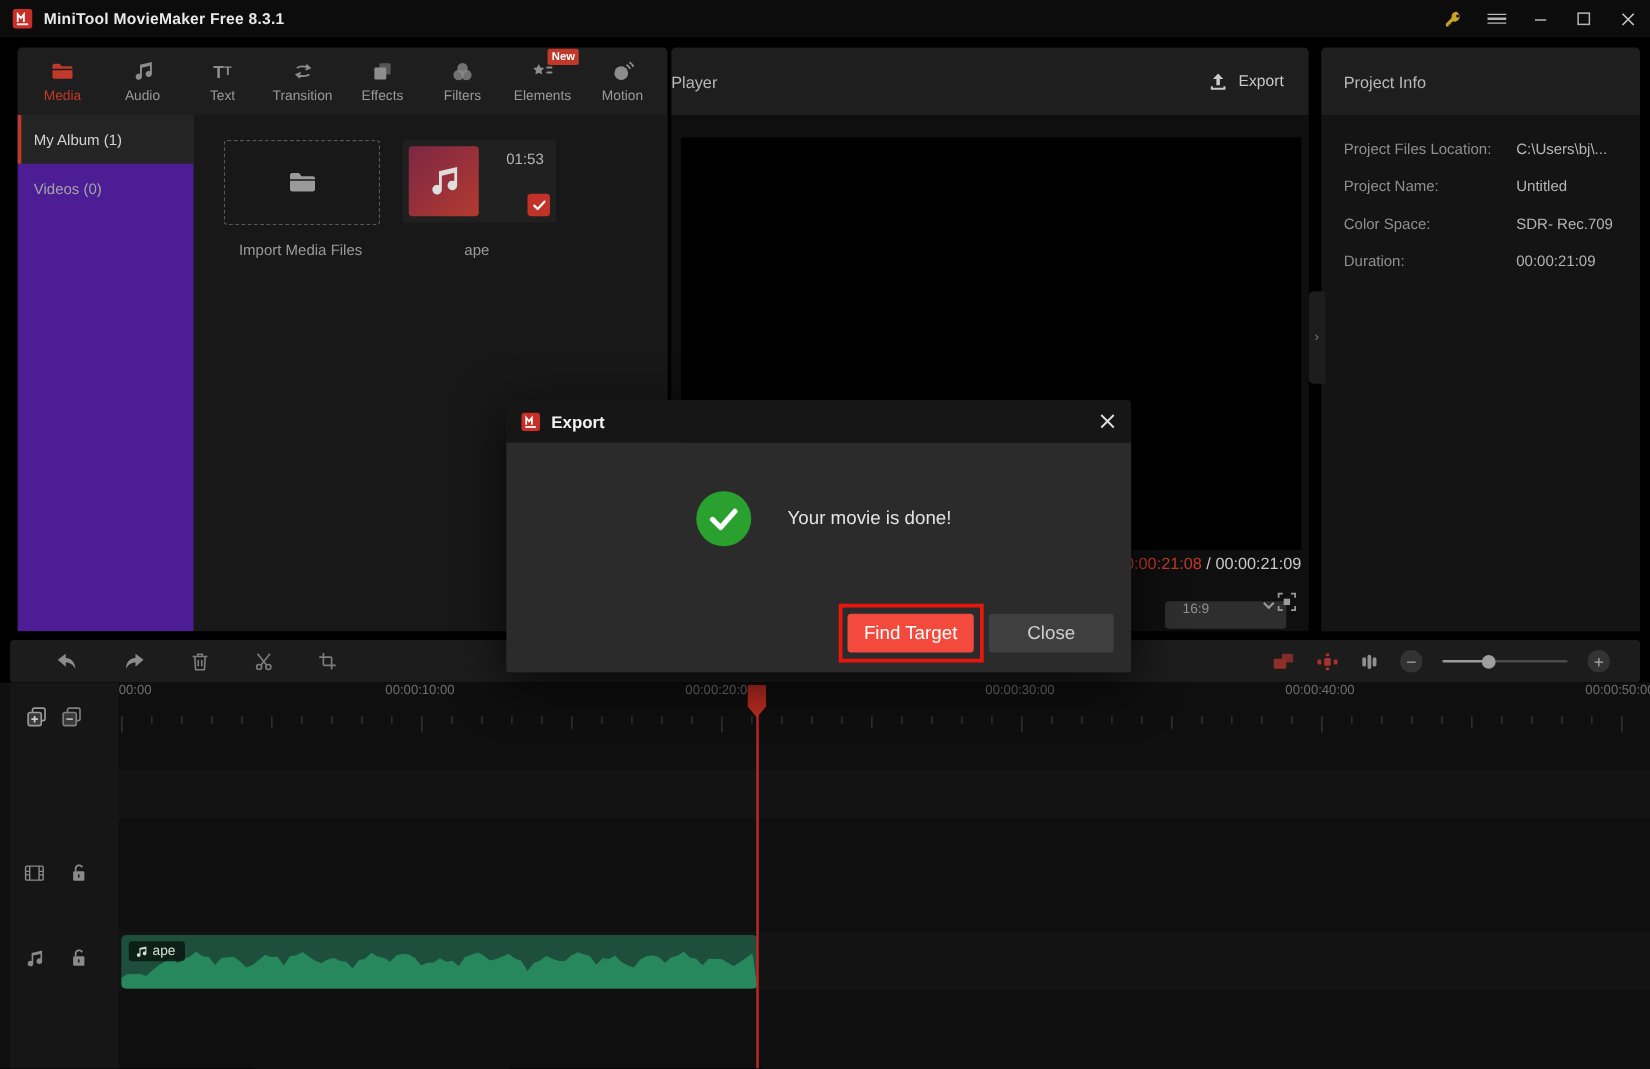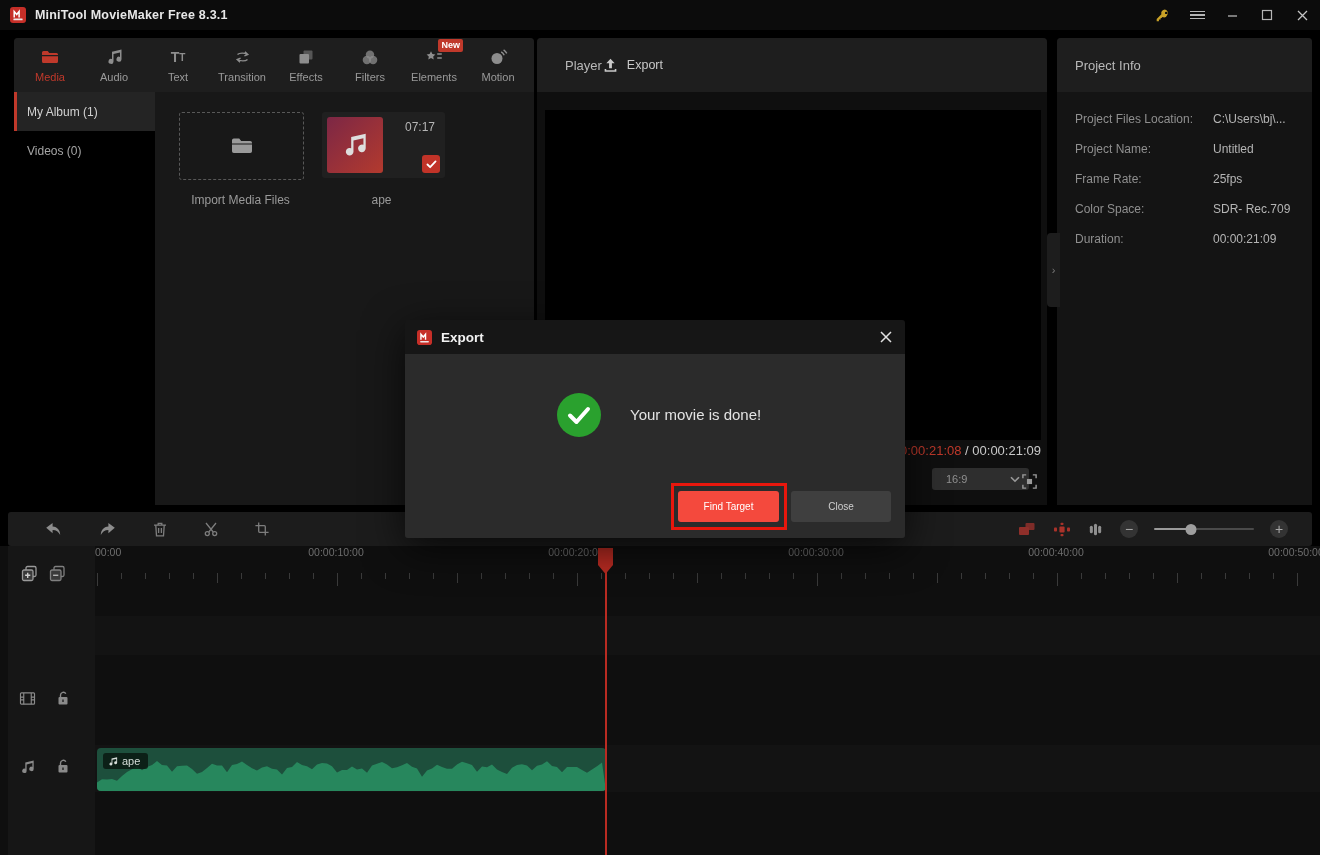--- a/index.html
+++ b/index.html
@@ -19,48 +19,48 @@
   
   #media-panel{left:14px;top:38px;width:520px;height:467px;background:#161616}
   .nav{height:54px;background:#1e1e1e;display:flex;align-items:stretch;padding:0 4px}
   .tab{flex:1;display:flex;flex-direction:column;align-items:center;padding-top:9px;gap:4px;color:#9a9a9a;position:relative;cursor:default}
   .tab .ticon{height:20px;display:flex;align-items:center;color:#8d8d8d}
   .tab .tlabel{font-size:11px;white-space:nowrap}
   .tab.active,.tab.active .ticon{color:var(--accent)}
   .badge{position:absolute;top:1px;right:3px;background:#c0392b;color:#fff;font-size:9px;font-weight:bold;
          padding:1px 3px;border-radius:2px;line-height:11px}
   .media-body{display:flex;height:413px}
-  .msidebar{width:141px;background:#000000;padding-top:0}
+  .msidebar{width:141px;background:#4c1d95;padding-top:0}
   .side-item{height:39px;display:flex;align-items:center;padding-left:10px;font-size:12px;color:#a5a5a5;
              border-left:3px solid transparent;cursor:default}
   .side-item.active{background:#242424;border-left-color:var(--accent);color:#d2d2d2}
   .mcontent{flex:1;background:#181818;position:relative}
   .searchrow{height:38px;display:flex;align-items:center;padding:0 14px 0 18px;border-bottom:1px solid #101010}
   .searchbox{display:flex;align-items:center;gap:7px;color:#8a8a8a;flex:1}
   .searchbox input{background:transparent;border:none;outline:none;color:#8a8a8a;font-size:12px;width:150px;font-family:inherit}
   .ytbtn{display:flex;align-items:center;gap:7px;color:#9a9a9a;font-size:12px;cursor:default}
   .cards{display:flex;gap:18px;margin:20px 0 0 24px}
   .import-card{width:123px;height:66px;border:1px dashed #585858;border-radius:3px;display:flex;align-items:center;justify-content:center;color:#9a9a9a;cursor:default}
   .clip-card{width:123px;height:66px;background:#202020;border-radius:3px;position:relative;cursor:default}
   .thumb{position:absolute;left:5px;top:5px;width:56px;height:56px;border-radius:3px;
          background:linear-gradient(135deg,#7c2745 0%,#b33a2e 100%);display:flex;align-items:center;justify-content:center;color:#e3e3e3}
   .dur{position:absolute;right:10px;top:8px;font-size:12px;color:#b5b5b5}
   .checkbadge{position:absolute;right:5px;bottom:5px;width:18px;height:18px;background:#c13328;border-radius:3px;
               display:flex;align-items:center;justify-content:center}
   .cardlabels{display:flex;gap:18px;margin:13px 0 0 24px}
   .cardlabels div{width:123px;text-align:center;font-size:12px;color:#9a9a9a}
   
   #player-panel{left:537px;top:38px;width:510px;height:467px;background:#0f0f0f}
-  #player-panel .panel-head{padding:0 28px;}
+  #player-panel .panel-head{padding:0 0;justify-content:space-between}
   .exportbtn{display:flex;align-items:center;gap:8px;color:#c9c9c9;font-size:12.5px;padding-right:20px;cursor:default}
   .video{position:absolute;left:8px;top:72px;width:496px;height:330px;background:#000}
   .timerow{position:absolute;right:6px;top:405px;font-size:13px;color:#c9c9c9;white-space:nowrap}
   .timerow .cur{color:var(--accent)}
-  .ratio{position:absolute;left:395px;top:430px;width:74px;height:22px;background:#2e2e2e;border-radius:3px;
-         display:flex;align-items:center;padding:0 9px 0 14px;font-size:11px;color:#909090;cursor:default}
+  .ratio{position:absolute;left:395px;top:443px;width:74px;height:22px;background:#2e2e2e;border-radius:3px;
+         display:flex;padding:0 9px 0 14px;font-size:11px;color:#909090;cursor:default}
   .ratio .chev{margin-left:auto;color:#9a9a9a}
   .fsbtn{position:absolute;right:9px;top:435px;color:#9a9a9a;cursor:default}
   
   #project-panel{left:1057px;top:38px;width:255px;height:467px;background:#141414}
   #project-panel .panel-head{padding-left:18px}
   .pi-rows{padding-top:12px}
   .pi-row{display:flex;align-items:center;height:30px;padding-left:18px;font-size:12px}
   .pi-label{width:138px;color:#8f8f8f}
   .pi-value{color:#b5b5b5;white-space:nowrap}
   .collapse-handle{position:absolute;left:1047px;top:233px;width:13px;height:74px;background:#1d1d1d;
@@ -93,21 +93,21 @@
   
   .dialog{position:absolute;left:405px;top:320px;width:500px;height:218px;border-radius:3px;overflow:hidden;
           box-shadow:0 10px 40px rgba(0,0,0,.7);z-index:50}
   .dlg-head{height:34px;background:#161616;display:flex;align-items:center;padding:0 12px;gap:9px}
   .dlg-title{font-size:13.5px;font-weight:bold;color:#f2f2f2}
   .dlg-x{margin-left:auto;color:#e0e0e0;font-size:16px;cursor:default}
   .dlg-body{position:relative;height:184px;background:#2b2b2b}
   .okcircle{position:absolute;left:152px;top:39px;width:44px;height:44px;border-radius:50%;background:var(--success);
             display:flex;align-items:center;justify-content:center}
   .dlg-msg{position:absolute;left:225px;top:52px;font-size:15px;color:#e3e3e3}
-  .btn{position:absolute;height:31px;border:none;border-radius:3px;font-size:10px;font-family:inherit;cursor:default}
+  .btn{position:absolute;height:31px;border:none;border-radius:3px;font-size:15px;font-family:inherit;cursor:default}
   .btn-find{left:273px;top:137px;width:101px;background:var(--accent-bright);color:#fff}
   .btn-close{left:386px;top:137px;width:100px;background:#3f3f3f;color:#cfcfcf}
   .annotation{position:absolute;left:266px;top:129px;width:116px;height:47px;border:3px solid var(--annotation);
               box-sizing:border-box;pointer-events:none}
 </style>
 </head>
 <body>
 
 <div id="app">
 
@@ -241,21 +241,21 @@
               </span>
           </div>
           <div class="clip-card">
             <div class="thumb">
               <span>
                   <svg width="26" height="28" viewBox="0 0 17 18" fill="#dedede">
                     <path d="M6 3.8 15.5 1.6v9.6a2.5 2.5 0 1 1-1.5-2.3V4.6L7.5 6.1v7.3a2.5 2.5 0 1 1-1.5-2.3z"></path>
                   </svg>
                 </span>
             </div>
-            <span class="dur">07:17</span>
+            <span class="dur">01:53</span>
             <span class="checkbadge">
               <svg width="11" height="9" viewBox="0 0 12 10" fill="none" stroke="#fff" stroke-width="2" stroke-linecap="round" stroke-linejoin="round">
                   <path d="M1.5 5l3 3 6-6.5"></path>
                 </svg>
             </span>
           </div>
         </div>
         <div class="cardlabels">
           <div>Import Media Files</div>
           <div>ape</div>
@@ -302,24 +302,20 @@
         <span>Project Info</span>
       </div>
     <div class="pi-rows">
       <div class="pi-row">
           <span class="pi-label">Project Files Location:</span>
           <span class="pi-value">C:\Users\bj\...</span>
         </div>
       <div class="pi-row">
           <span class="pi-label">Project Name:</span>
           <span class="pi-value">Untitled</span>
-        </div>
-      <div class="pi-row">
-          <span class="pi-label">Frame Rate:</span>
-          <span class="pi-value">25fps</span>
         </div>
       <div class="pi-row">
           <span class="pi-label">Color Space:</span>
           <span class="pi-value">SDR- Rec.709</span>
         </div>
       <div class="pi-row">
           <span class="pi-label">Duration:</span>
           <span class="pi-value">00:00:21:09</span>
         </div>
     </div>

